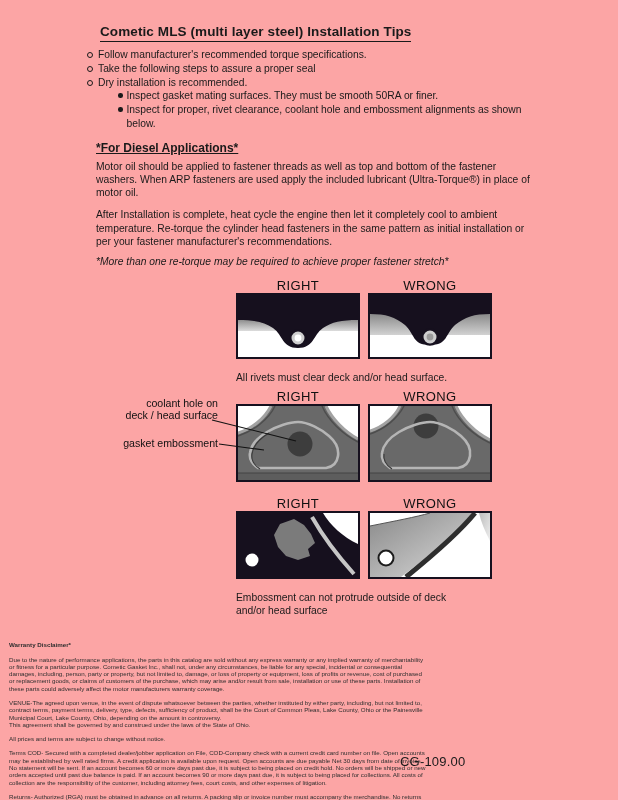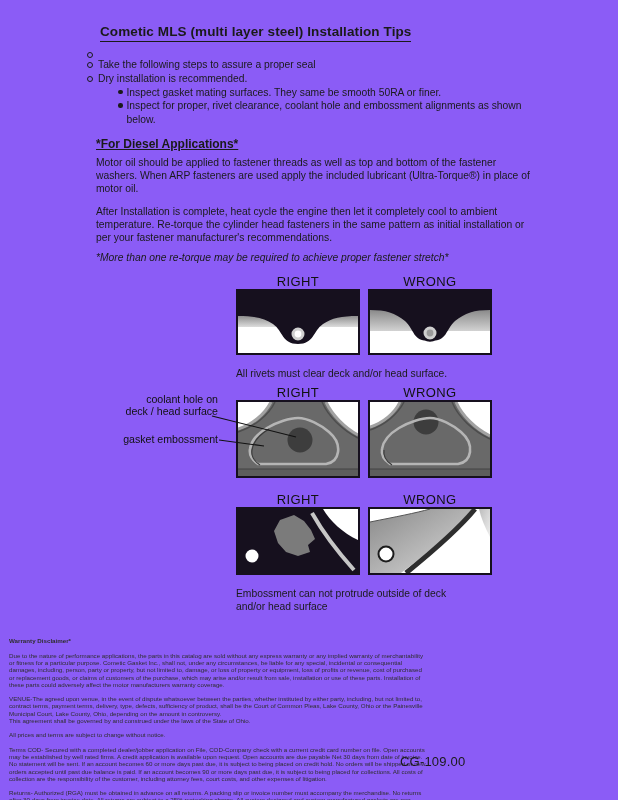--- a/index.html
+++ b/index.html
@@ -1,20 +1,20 @@
 <!DOCTYPE html>
 <html><head>
 <meta charset="utf-8">
 <style>
   html,body{margin:0;padding:0;background:#888;}
   .page{
     position:relative;
     width:618px;height:800px;
     margin:0 auto;
-    background:#8b5cf6;
+    background:#fca5a5;
     font-family:"Liberation Sans", sans-serif;
     color:#1a1a1a;
     overflow:hidden;
   }
   .content{padding:22px 84px 0 96px;}
   .title{
     display:inline-block;
     margin-left:4px;
     font-size:13.5px;font-weight:bold;
     border-bottom:1.6px solid #1a1a1a;
@@ -71,32 +71,33 @@
 <div class="page">
   <div class="content">
 
     <div>
       <span class="title">Cometic MLS (multi layer steel) Installation Tips</span>
     </div>
 
     <ul class="tips">
       <li>
         <span class="b-open"></span>
+        <span>Follow manufacturer's recommended torque specifications.</span>
       </li>
       <li>
         <span class="b-open"></span>
         <span>Take the following steps to assure a proper seal</span>
       </li>
       <li>
         <span class="b-open"></span>
         <span>Dry installation is recommended.</span>
       </li>
       <li>
         <span class="b-fill"></span>
-        <span>Inspect gasket mating surfaces.  They same be smooth 50RA or finer.</span>
+        <span>Inspect gasket mating surfaces.  They must be smooth 50RA or finer.</span>
       </li>
       <li>
         <span class="b-fill"></span>
         <span>Inspect for proper, rivet clearance, coolant hole and embossment alignments as shown below.</span>
       </li>
     </ul>
 
     <div class="diesel-h">*For Diesel Applications*</div>
     <p class="body-p">Motor oil should be applied to fastener threads as well as top and bottom of the fastener washers. When ARP fasteners are used apply the included lubricant (Ultra-Torque®) in place of motor oil.</p>
     <p class="body-p" style="margin-top:9px">After Installation is complete, heat cycle the engine then let it completely cool to ambient temperature. Re-torque the cylinder head fasteners in the same pattern as initial installation or per your fastener manufacturer's recommendations.</p>

